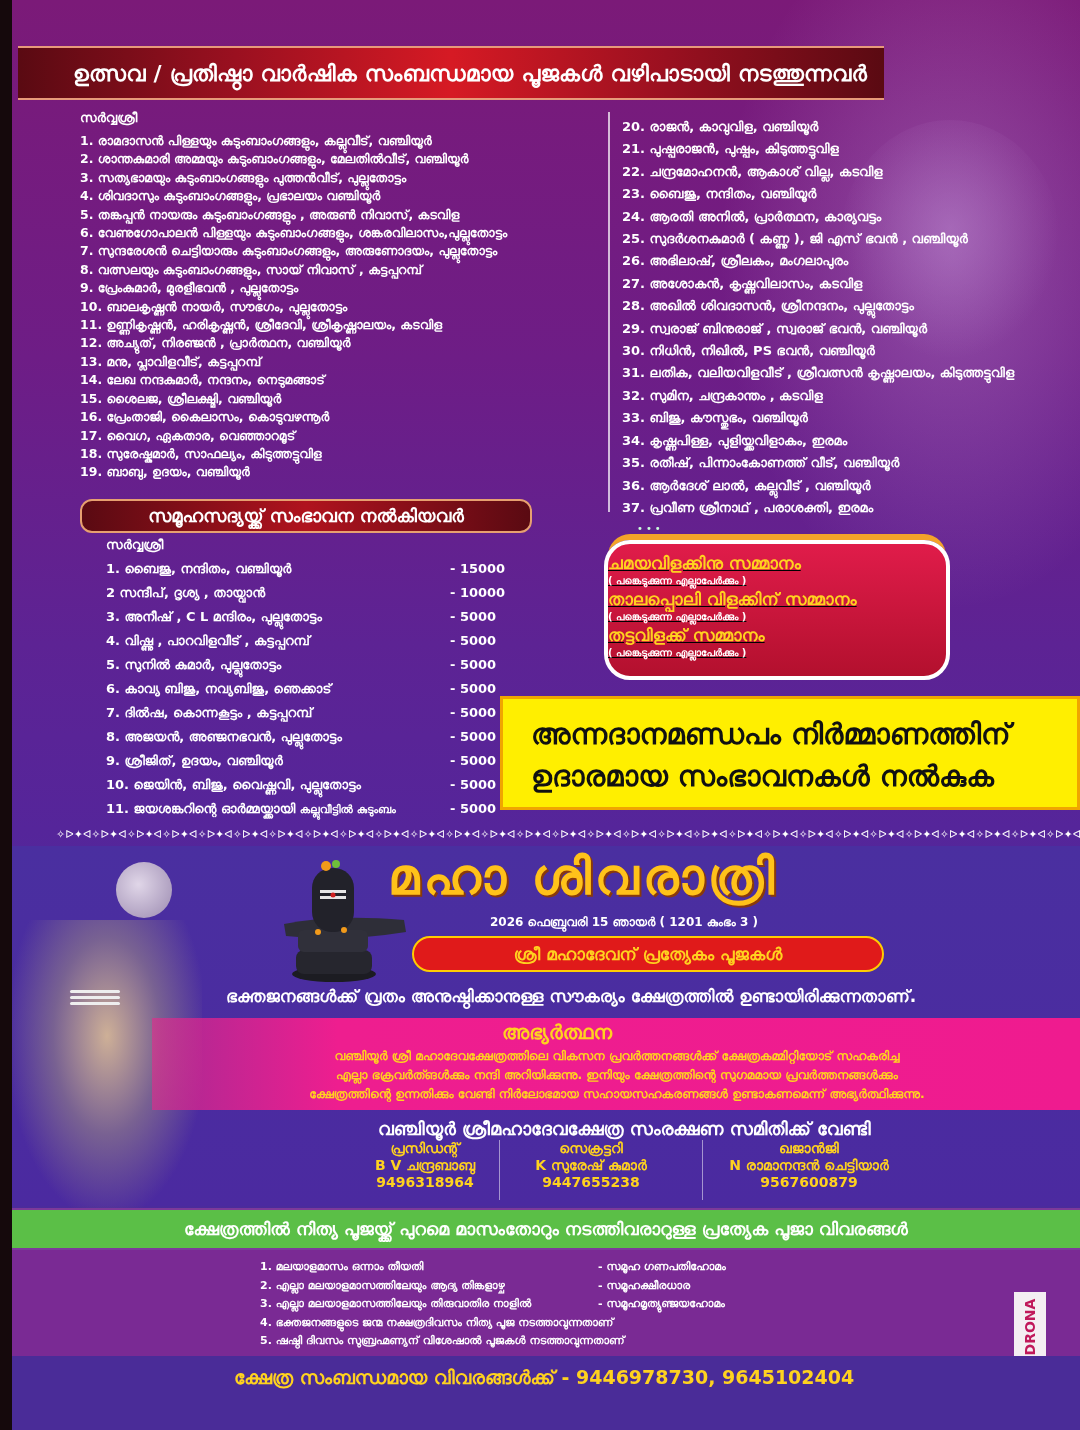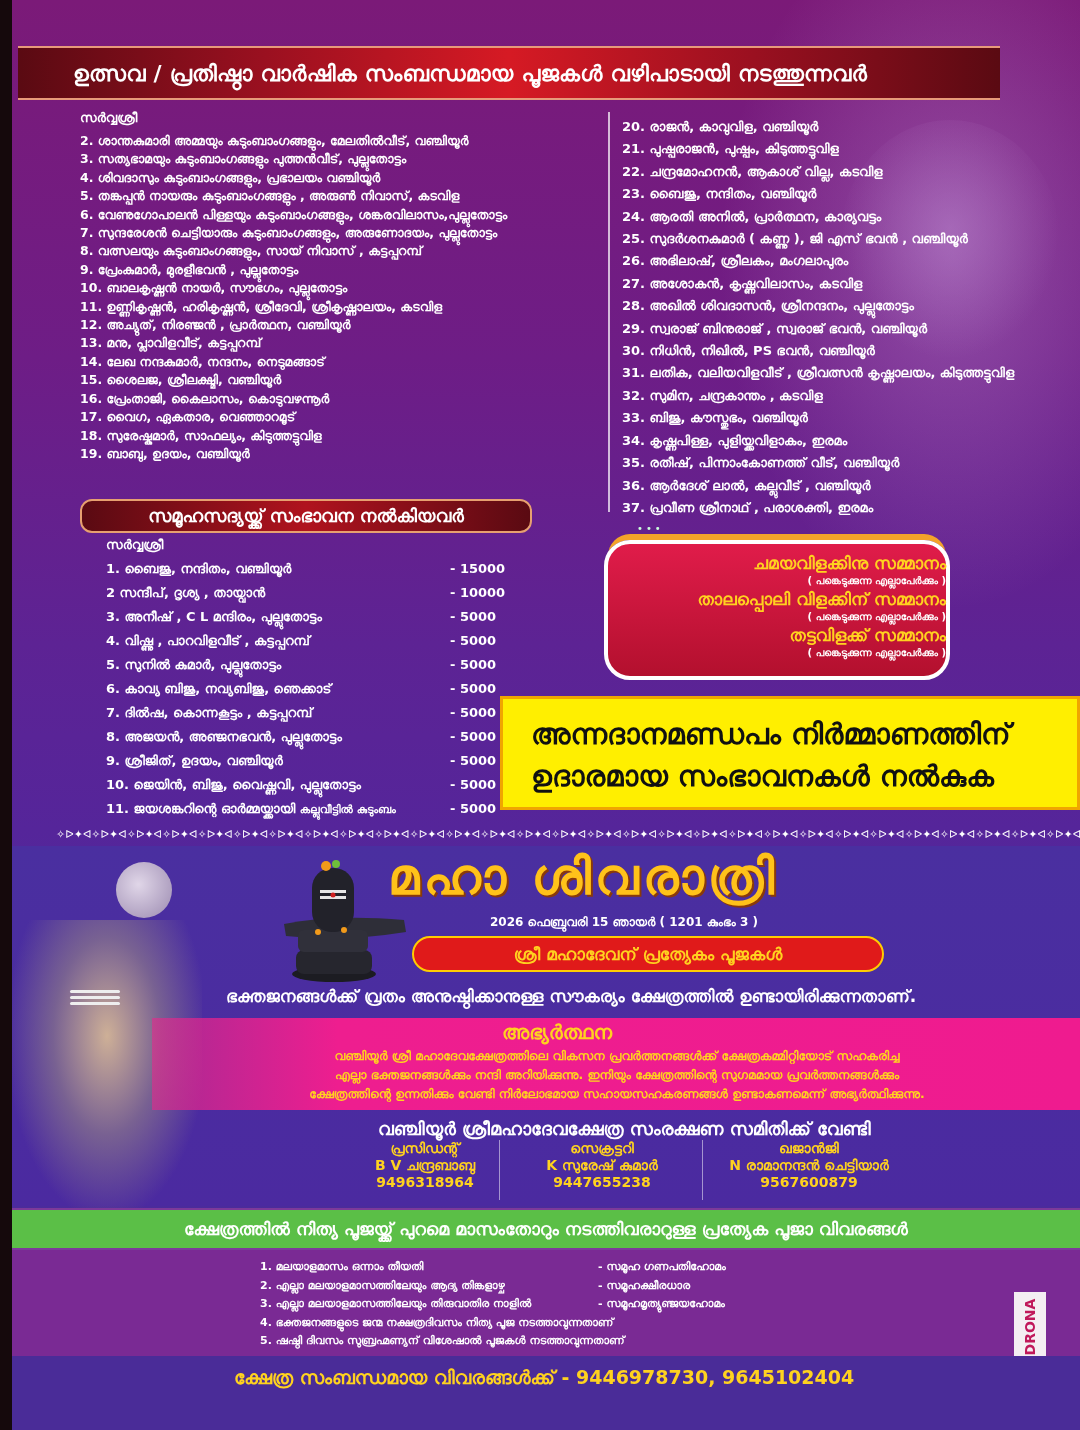--- a/index.html
+++ b/index.html
@@ -12,21 +12,21 @@
   }
   .page::before {
     content: ""; position: absolute; right: -40px; top: 0; width: 420px; height: 640px;
     background: radial-gradient(ellipse at 60% 40%, rgba(210,170,230,0.35), rgba(120,60,160,0) 65%);
   }
   .shiva-deco {
     position: absolute; right: 20px; top: 120px; width: 220px; height: 240px; border-radius: 50% 50% 45% 45%;
     background: radial-gradient(ellipse at 50% 45%, rgba(190,140,210,0.45), rgba(140,80,170,0) 70%);
   }
   .title-banner {
-    position: absolute; left: 6px; top: 46px; width: 982px; height: 54px;
+    position: absolute; left: 6px; top: 46px; width: 866px; height: 54px;
     background: linear-gradient(90deg, #5a0a12 0%, #9a1020 25%, #d61a24 50%, #9a1020 75%, #5a0a12 100%);
     border-top: 2px solid #e79a7a; border-bottom: 2px solid #e79a7a;
     display: flex; align-items: center; padding-left: 55px;
   }
   .title-banner span { color: #fff; font-weight: bold; font-size: 22px; letter-spacing: 0.2px; }
   .col { position: absolute; color: #fff; font-weight: bold; }
   .col-left { left: 68px; top: 110px; width: 530px; }
   .col-left .sarv { font-size: 13px; margin-bottom: 6px; margin-left: 0; }
   .list-item { font-size: 12.5px; line-height: 18.4px; white-space: nowrap; }
   .vline { position: absolute; left: 596px; top: 112px; width: 2px; height: 400px; background: rgba(255,255,255,0.7); }
@@ -43,21 +43,21 @@
   .donors .sarv { font-size: 13px; margin-bottom: 4px; }
   .donor-row { display: flex; font-size: 13px; line-height: 24px; }
   .donor-row .name { flex: 1; white-space: nowrap; }
   .donor-row .amt { width: 56px; text-align: left; }
   .donor-row .small { font-size: 11px; }
   .prize-box {
     position: absolute; left: 592px; top: 540px; width: 346px; height: 140px;
     background: linear-gradient(180deg, #e01c4a, #b3102e);
     border: 4px solid #fff; border-radius: 26px;
     box-shadow: 0 -10px 0 -4px #f3a32a;
-    text-align: right; padding-top: 8px;
+    text-align: left; padding-top: 8px; text-decoration: underline;
   }
   .prize-box .big { color: #ffd21f; font-weight: bold; font-size: 17px; line-height: 22px; }
   .prize-box .small { color: #fff; font-size: 10px; line-height: 14px; font-weight: bold; }
   .dots { position: absolute; left: 625px; top: 523px; color: #cfd; font-size: 10px; letter-spacing: 3px; }
   .yellow-box {
     position: absolute; left: 488px; top: 696px; width: 580px; height: 114px;
     background: #ffef00; border: 3px solid #f0a600; padding: 14px 0 0 28px;
   }
   .yellow-box div { color: #111; font-weight: bold; font-size: 29px; line-height: 42px; }
   .ornament {
@@ -93,21 +93,21 @@
   .vratham { position: absolute; left: 214px; top: 986px; color: #fff; font-weight: bold; font-size: 17px; white-space: nowrap; }
   .request-box {
     position: absolute; left: 140px; top: 1018px; width: 928px; height: 92px;
     background: linear-gradient(90deg, rgba(230,40,140,0.6) 0%, #ee1e8f 20%, #ef1b8f 100%);
   }
   .request-title { position: absolute; left: 490px; top: 1020px; color: #ffd21f; font-weight: bold; font-size: 20px; }
   .request-body { position: absolute; left: 150px; top: 1047px; width: 910px; text-align: center; color: #ffd21f; font-weight: bold; font-size: 12.3px; line-height: 19px; }
   .committee-title { position: absolute; left: 366px; top: 1118px; color: #fff; font-weight: bold; font-size: 18px; }
   .office { position: absolute; top: 1140px; text-align: center; color: #ffd21f; font-weight: bold; font-size: 14px; line-height: 17px; }
   .office.o1 { left: 338px; width: 150px; }
-  .office.o2 { left: 490px; width: 200px; }
+  .office.o2 { left: 479px; width: 200px; }
   .office.o3 { left: 692px; width: 210px; }
   .office-sep { position: absolute; top: 1140px; width: 1px; height: 60px; background: rgba(255,255,255,0.5); }
   .green-bar {
     position: absolute; left: 0; top: 1208px; width: 1068px; height: 42px;
     background: #5bbf47; border-top: 2px solid #7d3a9a; border-bottom: 2px solid #7d3a9a;
     display: flex; align-items: center; justify-content: center;
   }
   .green-bar span { color: #fff; font-weight: bold; font-size: 17.5px; }
   .monthly-bg { position: absolute; left: 0; top: 1250px; width: 1068px; height: 106px; background: #7a2a94; }
   .monthly { position: absolute; left: 248px; top: 1258px; width: 540px; color: #fff; font-weight: bold; font-size: 11px; }
@@ -129,20 +129,21 @@
 
 <div class="page">
   <div class="shiva-deco"></div>
 
   <div class="title-banner">
     <span>ഉത്സവ / പ്രതിഷ്ഠാ വാർഷിക സംബന്ധമായ പൂജകൾ വഴിപാടായി നടത്തുന്നവർ</span>
   </div>
 
   <div class="col col-left">
     <div class="sarv">സർവ്വശ്രീ</div>
+    <div class="list-item">1. രാമദാസൻ പിള്ളയും കുടുംബാംഗങ്ങളും, കല്ലുവീട്, വഞ്ചിയൂർ</div>
     <div class="list-item">2. ശാന്തകുമാരി അമ്മയും കുടുംബാംഗങ്ങളും, മേലതിൽവീട്, വഞ്ചിയൂർ</div>
     <div class="list-item">3. സത്യഭാമയും കുടുംബാംഗങ്ങളും പുത്തൻവീട്, പുല്ലുതോട്ടം</div>
     <div class="list-item">4. ശിവദാസും കുടുംബാംഗങ്ങളും, പ്രഭാലയം വഞ്ചിയൂർ</div>
     <div class="list-item">5. തങ്കപ്പൻ നായരും കുടുംബാംഗങ്ങളും , അരുൺ നിവാസ്, കടവിള</div>
     <div class="list-item">6. വേണുഗോപാലൻ പിള്ളയും കുടുംബാംഗങ്ങളും, ശങ്കരവിലാസം,പുല്ലുതോട്ടം</div>
     <div class="list-item">7. സുന്ദരേശൻ ചെട്ടിയാരും കുടുംബാംഗങ്ങളും, അരുണോദയം, പുല്ലുതോട്ടം</div>
     <div class="list-item">8. വത്സലയും കുടുംബാംഗങ്ങളും, സായ് നിവാസ് , കട്ടപ്പറമ്പ്</div>
     <div class="list-item">9. പ്രേംകുമാർ, മുരളീഭവൻ , പുല്ലുതോട്ടം</div>
     <div class="list-item">10. ബാലകൃഷ്ണൻ നായർ, സൗഭഗം, പുല്ലുതോട്ടം</div>
     <div class="list-item">11. ഉണ്ണികൃഷ്ണൻ, ഹരികൃഷ്ണൻ, ശ്രീദേവി, ശ്രീകൃഷ്ണാലയം, കടവിള</div>
@@ -276,21 +277,21 @@
   <div class="date-line">2026 ഫെബ്രുവരി 15 ഞായർ ( 1201 കുംഭം 3 )</div>
   <div class="puja-pill">
     <span>ശ്രീ മഹാദേവന് പ്രത്യേകം പൂജകൾ</span>
   </div>
   <div class="vratham">ഭക്തജനങ്ങൾക്ക് വ്രതം അനുഷ്ഠിക്കാനുള്ള സൗകര്യം ക്ഷേത്രത്തിൽ ഉണ്ടായിരിക്കുന്നതാണ്.</div>
 
   <div class="request-box"></div>
   <div class="request-title">അഭ്യർത്ഥന</div>
   <div class="request-body">
     <div>വഞ്ചിയൂർ ശ്രീ മഹാദേവക്ഷേത്രത്തിലെ വികസന പ്രവർത്തനങ്ങൾക്ക് ക്ഷേത്രകമ്മിറ്റിയോട് സഹകരിച്ച</div>
-    <div>എല്ലാ ഭക്തജനങ്ങൾക്കും നന്ദി അറിയിക്കുന്നു. ഇനിയും ക്ഷേത്രത്തിന്റെ സുഗമമായ പ്രവർത്തനങ്ങൾക്കും</div>
+    <div>എല്ലാ ഭക്രവർത്ങൾക്കും നന്ദി അറിയിക്കുന്നു. ഇനിയും ക്ഷേത്രത്തിന്റെ സുഗമമായ പ്രവർത്തനങ്ങൾക്കും</div>
     <div>ക്ഷേത്രത്തിന്റെ ഉന്നതിക്കും വേണ്ടി നിർലോഭമായ സഹായസഹകരണങ്ങൾ ഉണ്ടാകണമെന്ന് അഭ്യർത്ഥിക്കുന്നു.</div>
   </div>
 
   <div class="committee-title">വഞ്ചിയൂർ ശ്രീമഹാദേവക്ഷേത്ര സംരക്ഷണ സമിതിക്ക് വേണ്ടി</div>
   <div class="office o1">
     <div>പ്രസിഡന്റ്</div>
     <div>B V ചന്ദ്രബാബു</div>
     <div>9496318964</div>
   </div>
   <div class="office-sep" style="left:487px"></div>

